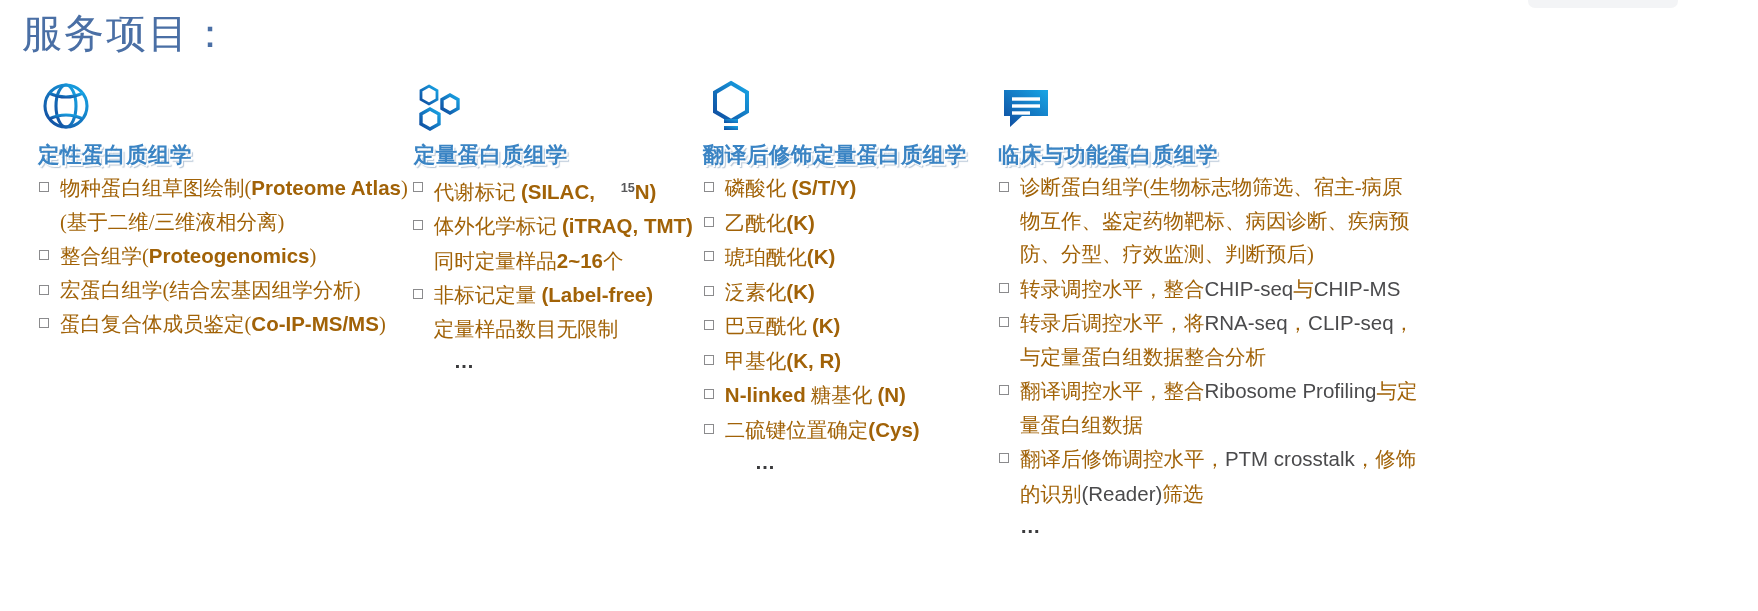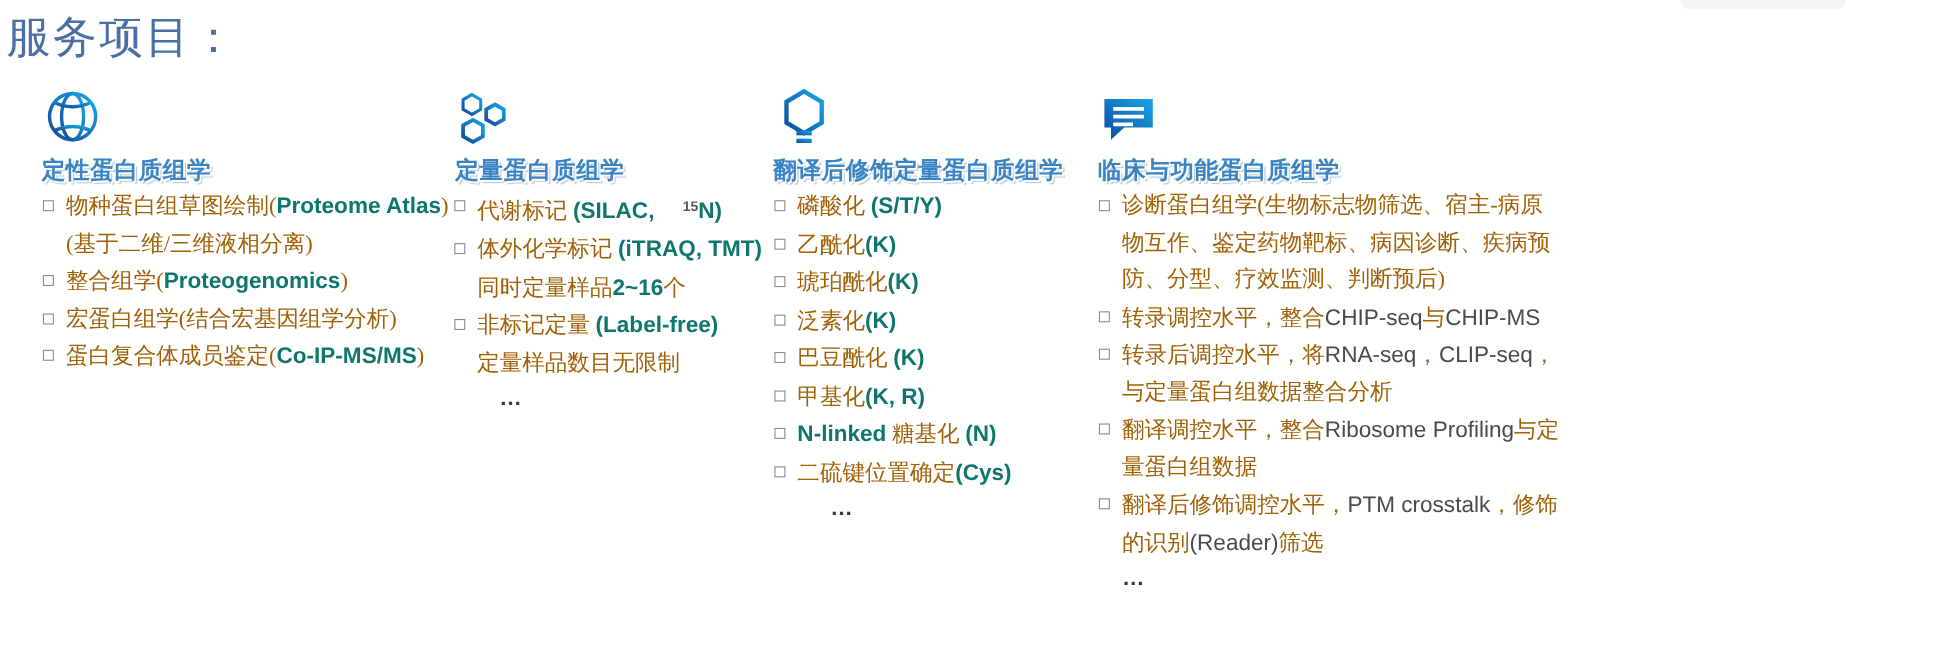--- a/index.html
+++ b/index.html
@@ -9,21 +9,21 @@
   }
   body {
     width: 1758px;
     height: 611px;
     font-family: "Liberation Serif", "DejaVu Serif", serif;
     overflow: hidden;
     position: relative;
   }
   .page-title {
     position: absolute;
-    left: 6px;
+    left: 22px;
     top: 6px;
     font-family: "Liberation Sans", sans-serif;
     font-size: 40px;
     letter-spacing: 2px;
     color: #4a6fa5;
     white-space: nowrap;
   }
   .columns {
     position: absolute;
     left: 0;
@@ -80,21 +80,21 @@
     width: 10px;
     height: 10px;
     border: 1.6px solid #8b8b8d;
     box-sizing: border-box;
   }
   .line { display: block; white-space: nowrap; }
   .line.cont { }
   .en {
     font-family: "Liberation Sans", sans-serif;
     font-weight: bold;
-    color: #0f766e;
+    color: #a16207;
   }
   .en-reg {
     font-family: "Liberation Sans", sans-serif;
     font-weight: normal;
     color: #4a4a4c;
   }
   .cn { color: #a16207; }
   sup.iso {
     font-size: 0.62em;
     vertical-align: 0.52em;

